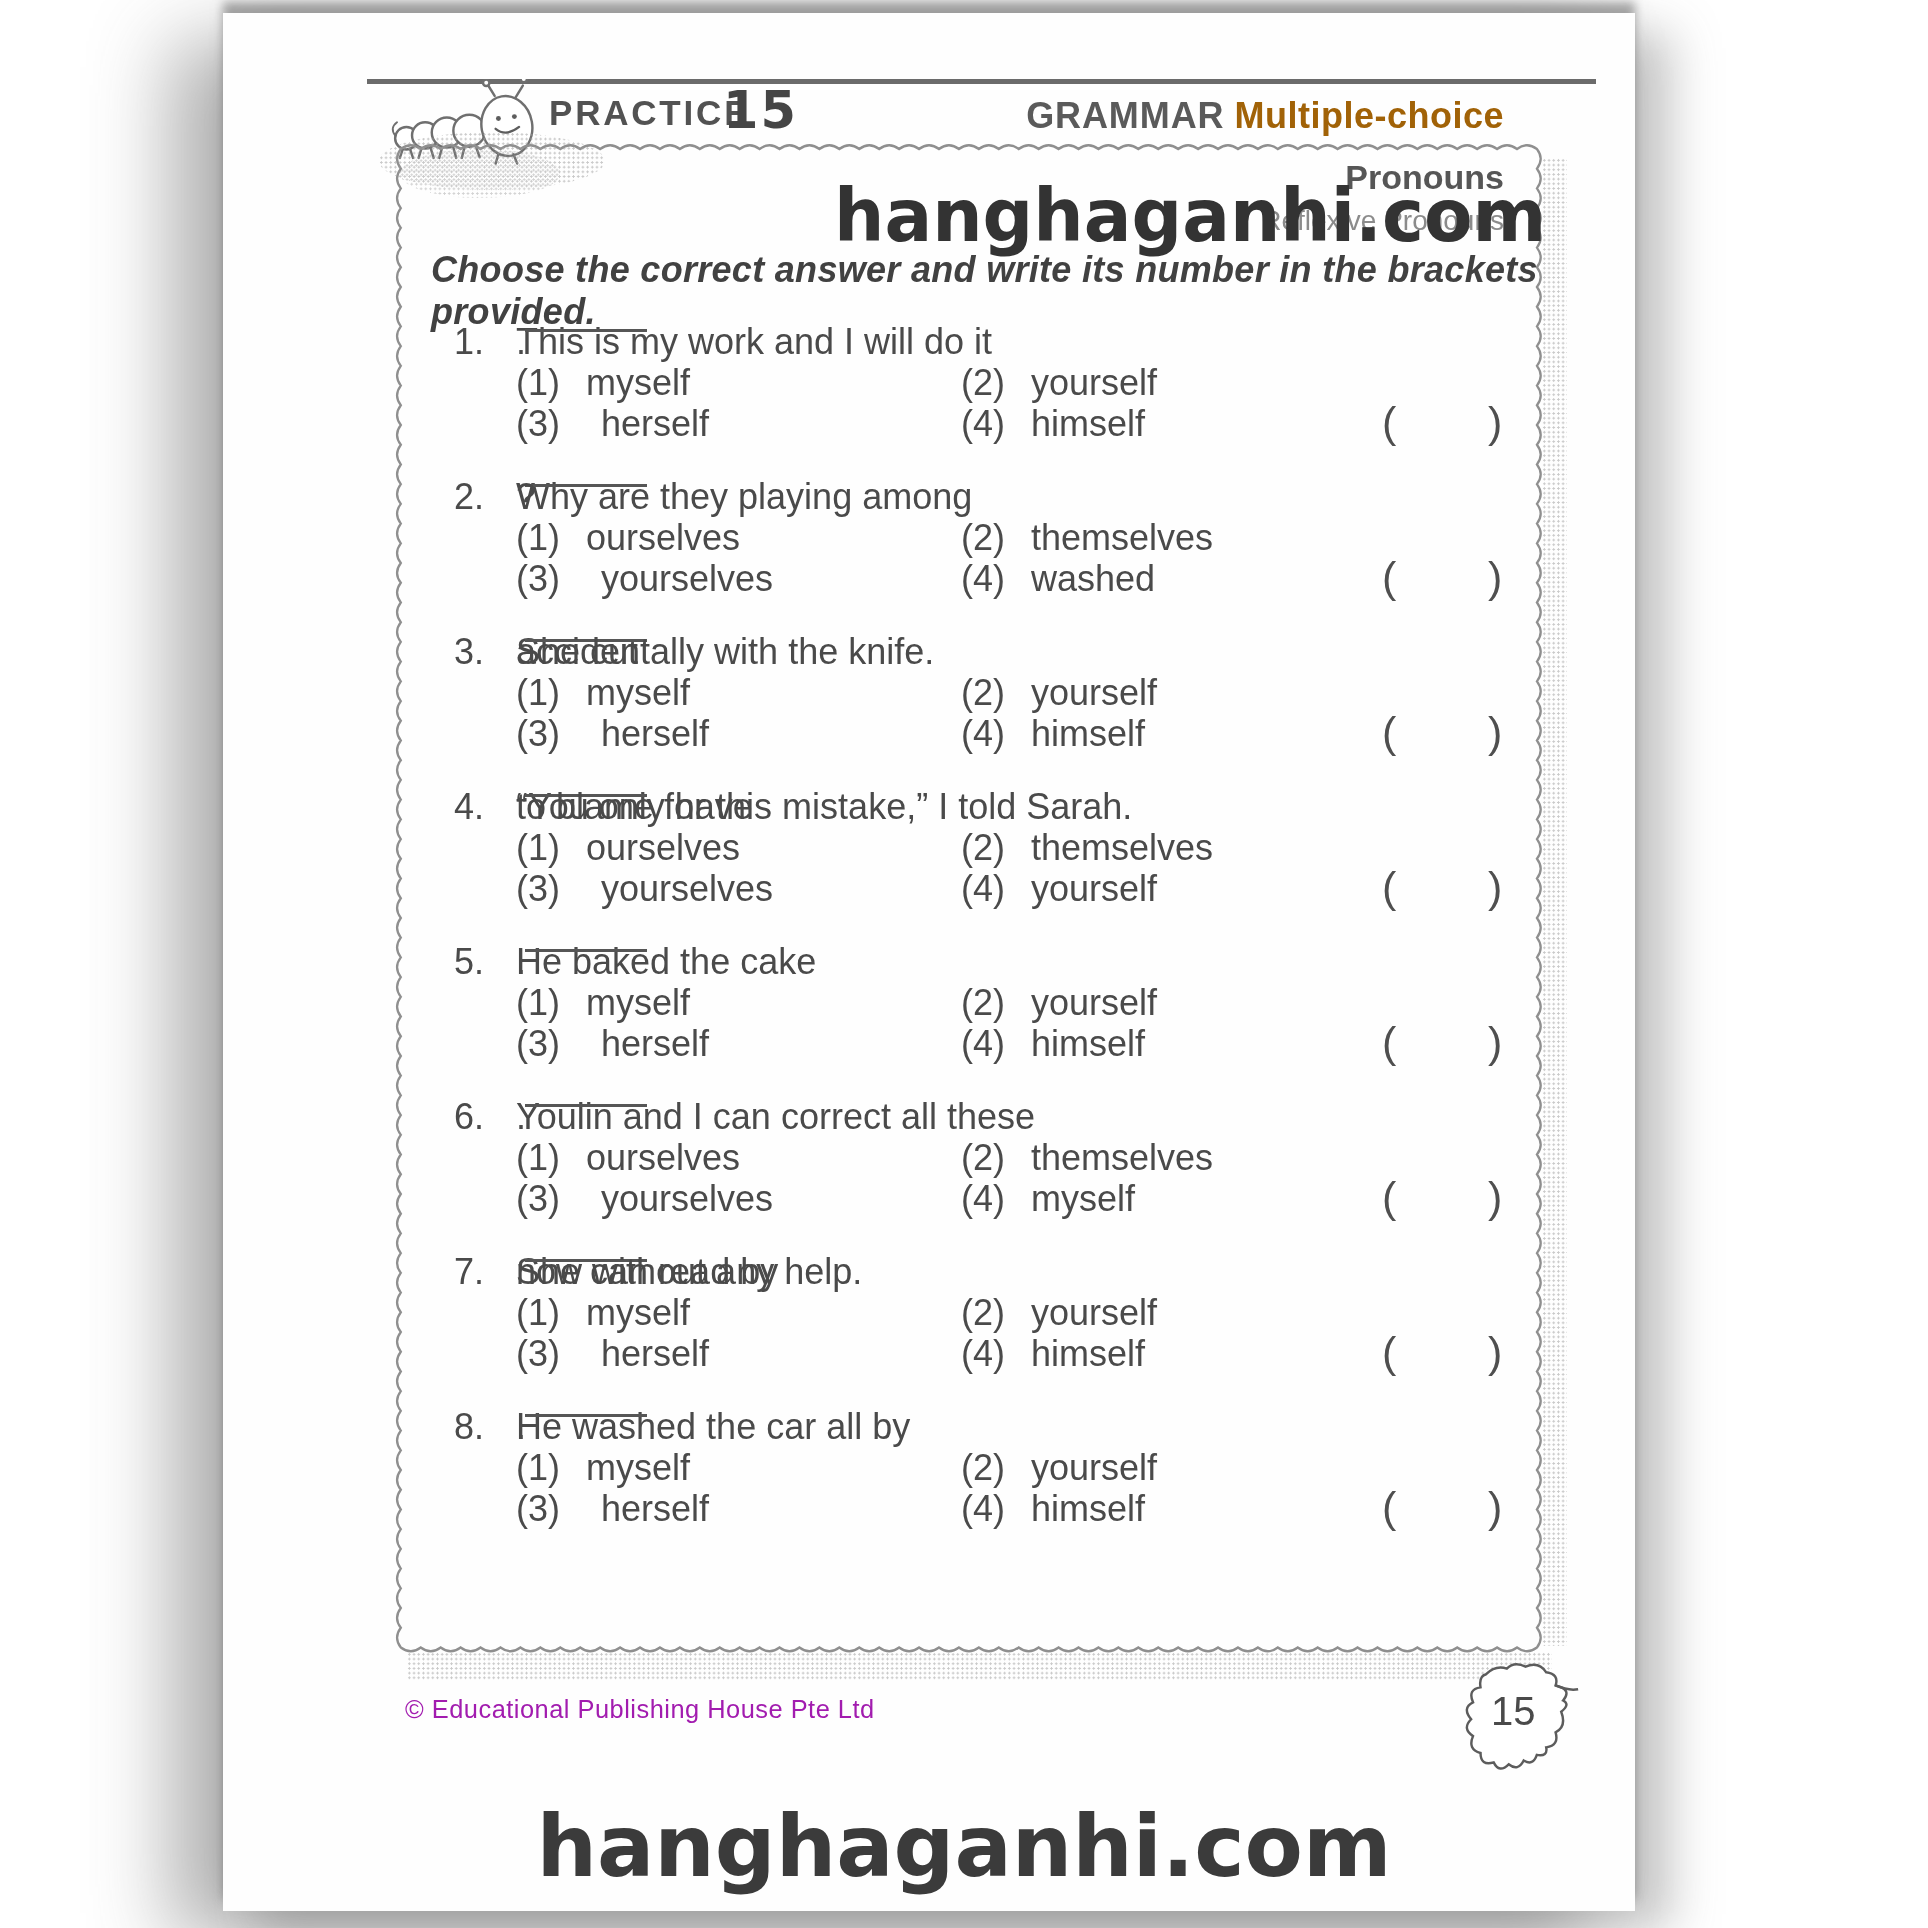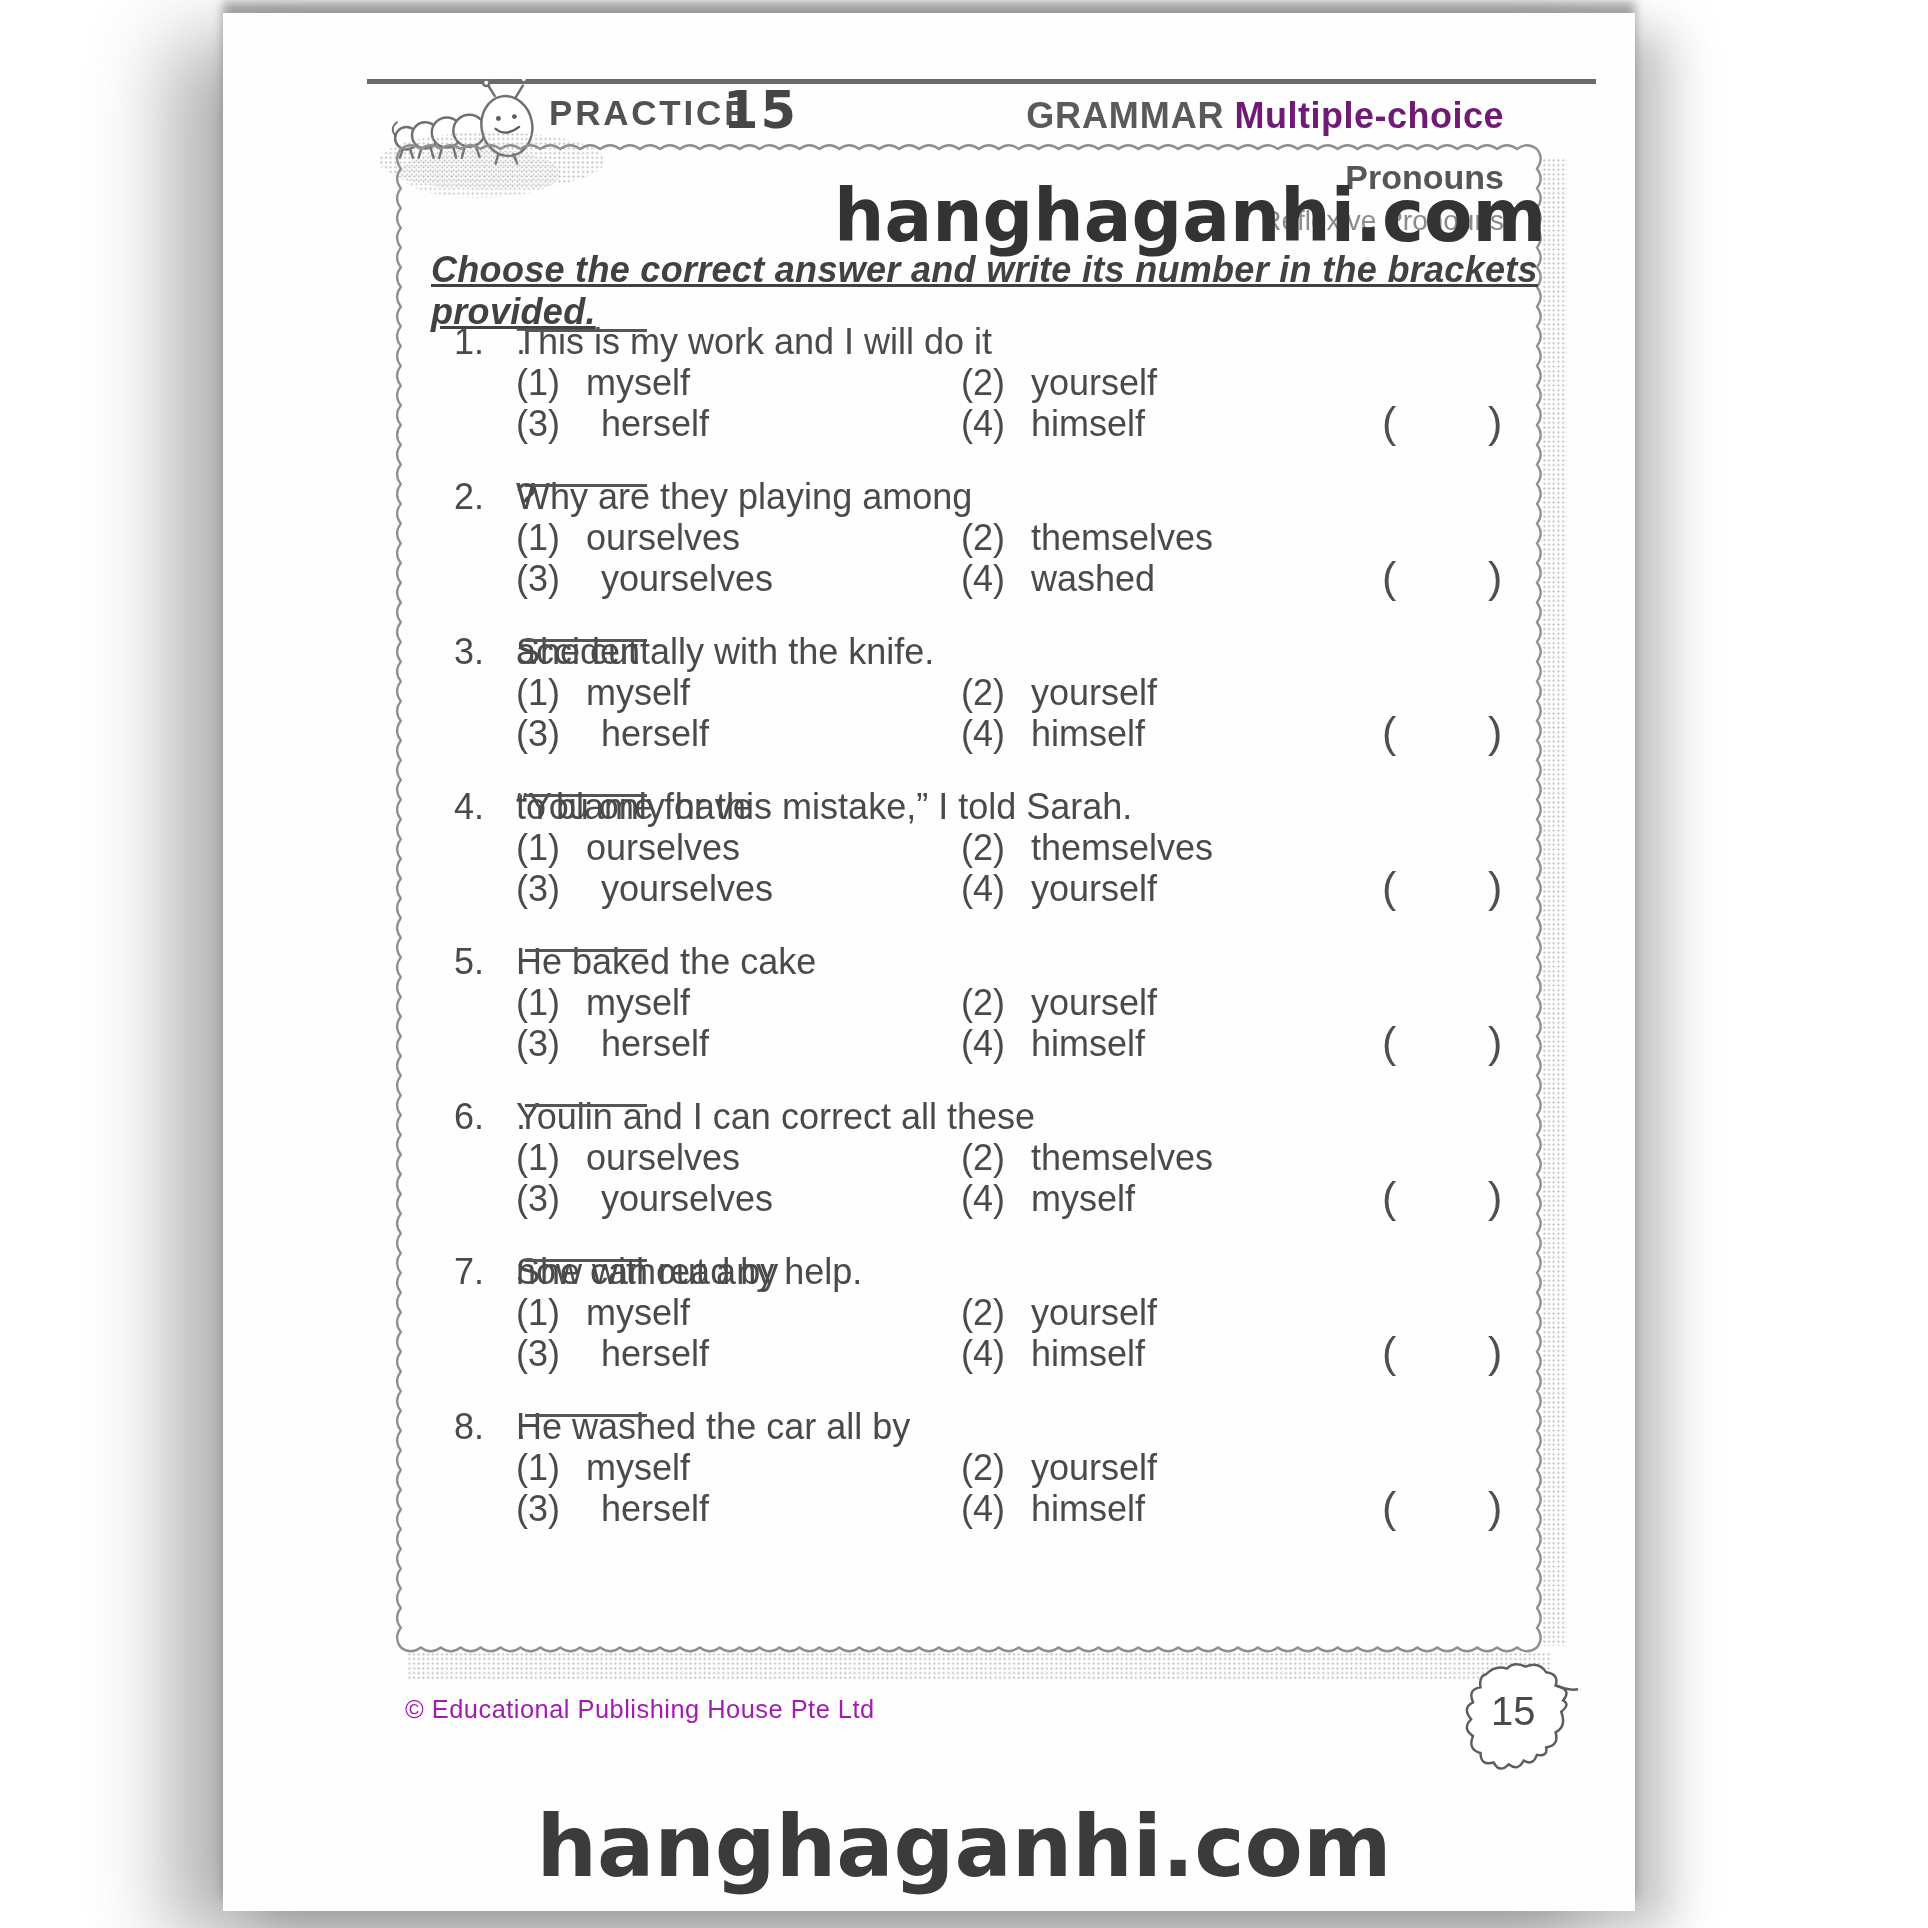--- a/index.html
+++ b/index.html
@@ -11,42 +11,42 @@
                     36px 19px 45px rgba(95,95,95,.35),
                     -52px 28px 75px rgba(80,80,80,.45);}
   
   .top-rule{position:absolute;left:367px;top:79px;width:1229px;height:4.7px;background:#6b6b6b;}
   .practice{position:absolute;left:549px;top:93px;font-size:35px;font-weight:bold;
             letter-spacing:2.8px;color:#525252;}
   .practice-num{position:absolute;left:723px;top:81px;font-size:51px;font-weight:800;
             color:#454545;letter-spacing:1.9px;font-family:"DejaVu Sans",sans-serif;}
   .grammar{position:absolute;top:95px;right:424px;font-size:36px;white-space:nowrap;}
   .grammar .g1{font-weight:bold;color:#5a5a5a;letter-spacing:0.9px;}
-  .grammar .g2{font-weight:bold;color:#701a75;letter-spacing:0.5px;margin-top:28px;}
+  .grammar .g2{font-weight:bold;color:#a16207;letter-spacing:0.5px;margin-top:28px;}
   
   .scallop-svg{position:absolute;left:382px;top:130px;}
   .hatch{position:absolute;background-image:radial-gradient(#9f9f9f 1px,transparent 1.3px);
          background-size:4.7px 4.7px;opacity:.55;}
   .hatch-right{left:1542px;top:158px;width:24.5px;height:1488px;}
   .hatch-bottom{left:407px;top:1652px;width:1145px;height:28px;}
   .hatch-cloud1{left:379px;top:132px;width:226px;height:58px;border-radius:50%;}
   .hatch-cloud2{left:400px;top:149px;width:160px;height:49px;border-radius:50%;opacity:.45;}
   
   .topic-wrap{position:absolute;right:424px;top:158px;text-align:right;margin-left:44px;}
   .topic{font-size:34px;font-weight:bold;color:#565656;}
   .subtopic{font-size:28px;color:#8b8b8b;margin-top:7.5px;}
   
   .wm{font-family:"DejaVu Sans",sans-serif;font-weight:bold;color:#333333;white-space:nowrap;}
   .wm-top{position:absolute;left:834px;top:173px;font-size:73px;transform:scaleX(.97);
           transform-origin:left;z-index:30;}
   .wm-bottom{position:absolute;left:493px;top:1797px;width:942px;text-align:center;
              font-size:85px;color:#3b3b3b;z-index:30;}
   
   .instruction{position:absolute;left:431px;top:249px;width:1111px;font-size:36px;
-               font-style:italic;font-weight:bold;color:#414141;letter-spacing:0.3px;text-decoration:underline;}
+               font-style:italic;font-weight:bold;color:#414141;letter-spacing:0.3px;}
   
   .q{position:absolute;left:454px;width:1121px;height:132px;font-size:36px;color:#4a4a4a;}
   .q span{position:absolute;white-space:nowrap;}
   .q .num{left:0;top:0;}
   .q .stem{left:62px;top:0;}
   .blank{display:inline-block;width:122px;height:7.5px;border-bottom:3.3px solid #565656;
          margin:0 8.5px;vertical-align:-3.8px;}
   .q .ol1{left:62px;top:41px;}  .q .ow1{left:132px;top:41px;}
   .q .ol2{left:507px;top:41px;} .q .ow2{left:577px;top:41px;}
   .q .ol3{left:62px;top:82px;}  .q .ow3{left:132px;top:82px;margin-left:15px;}

